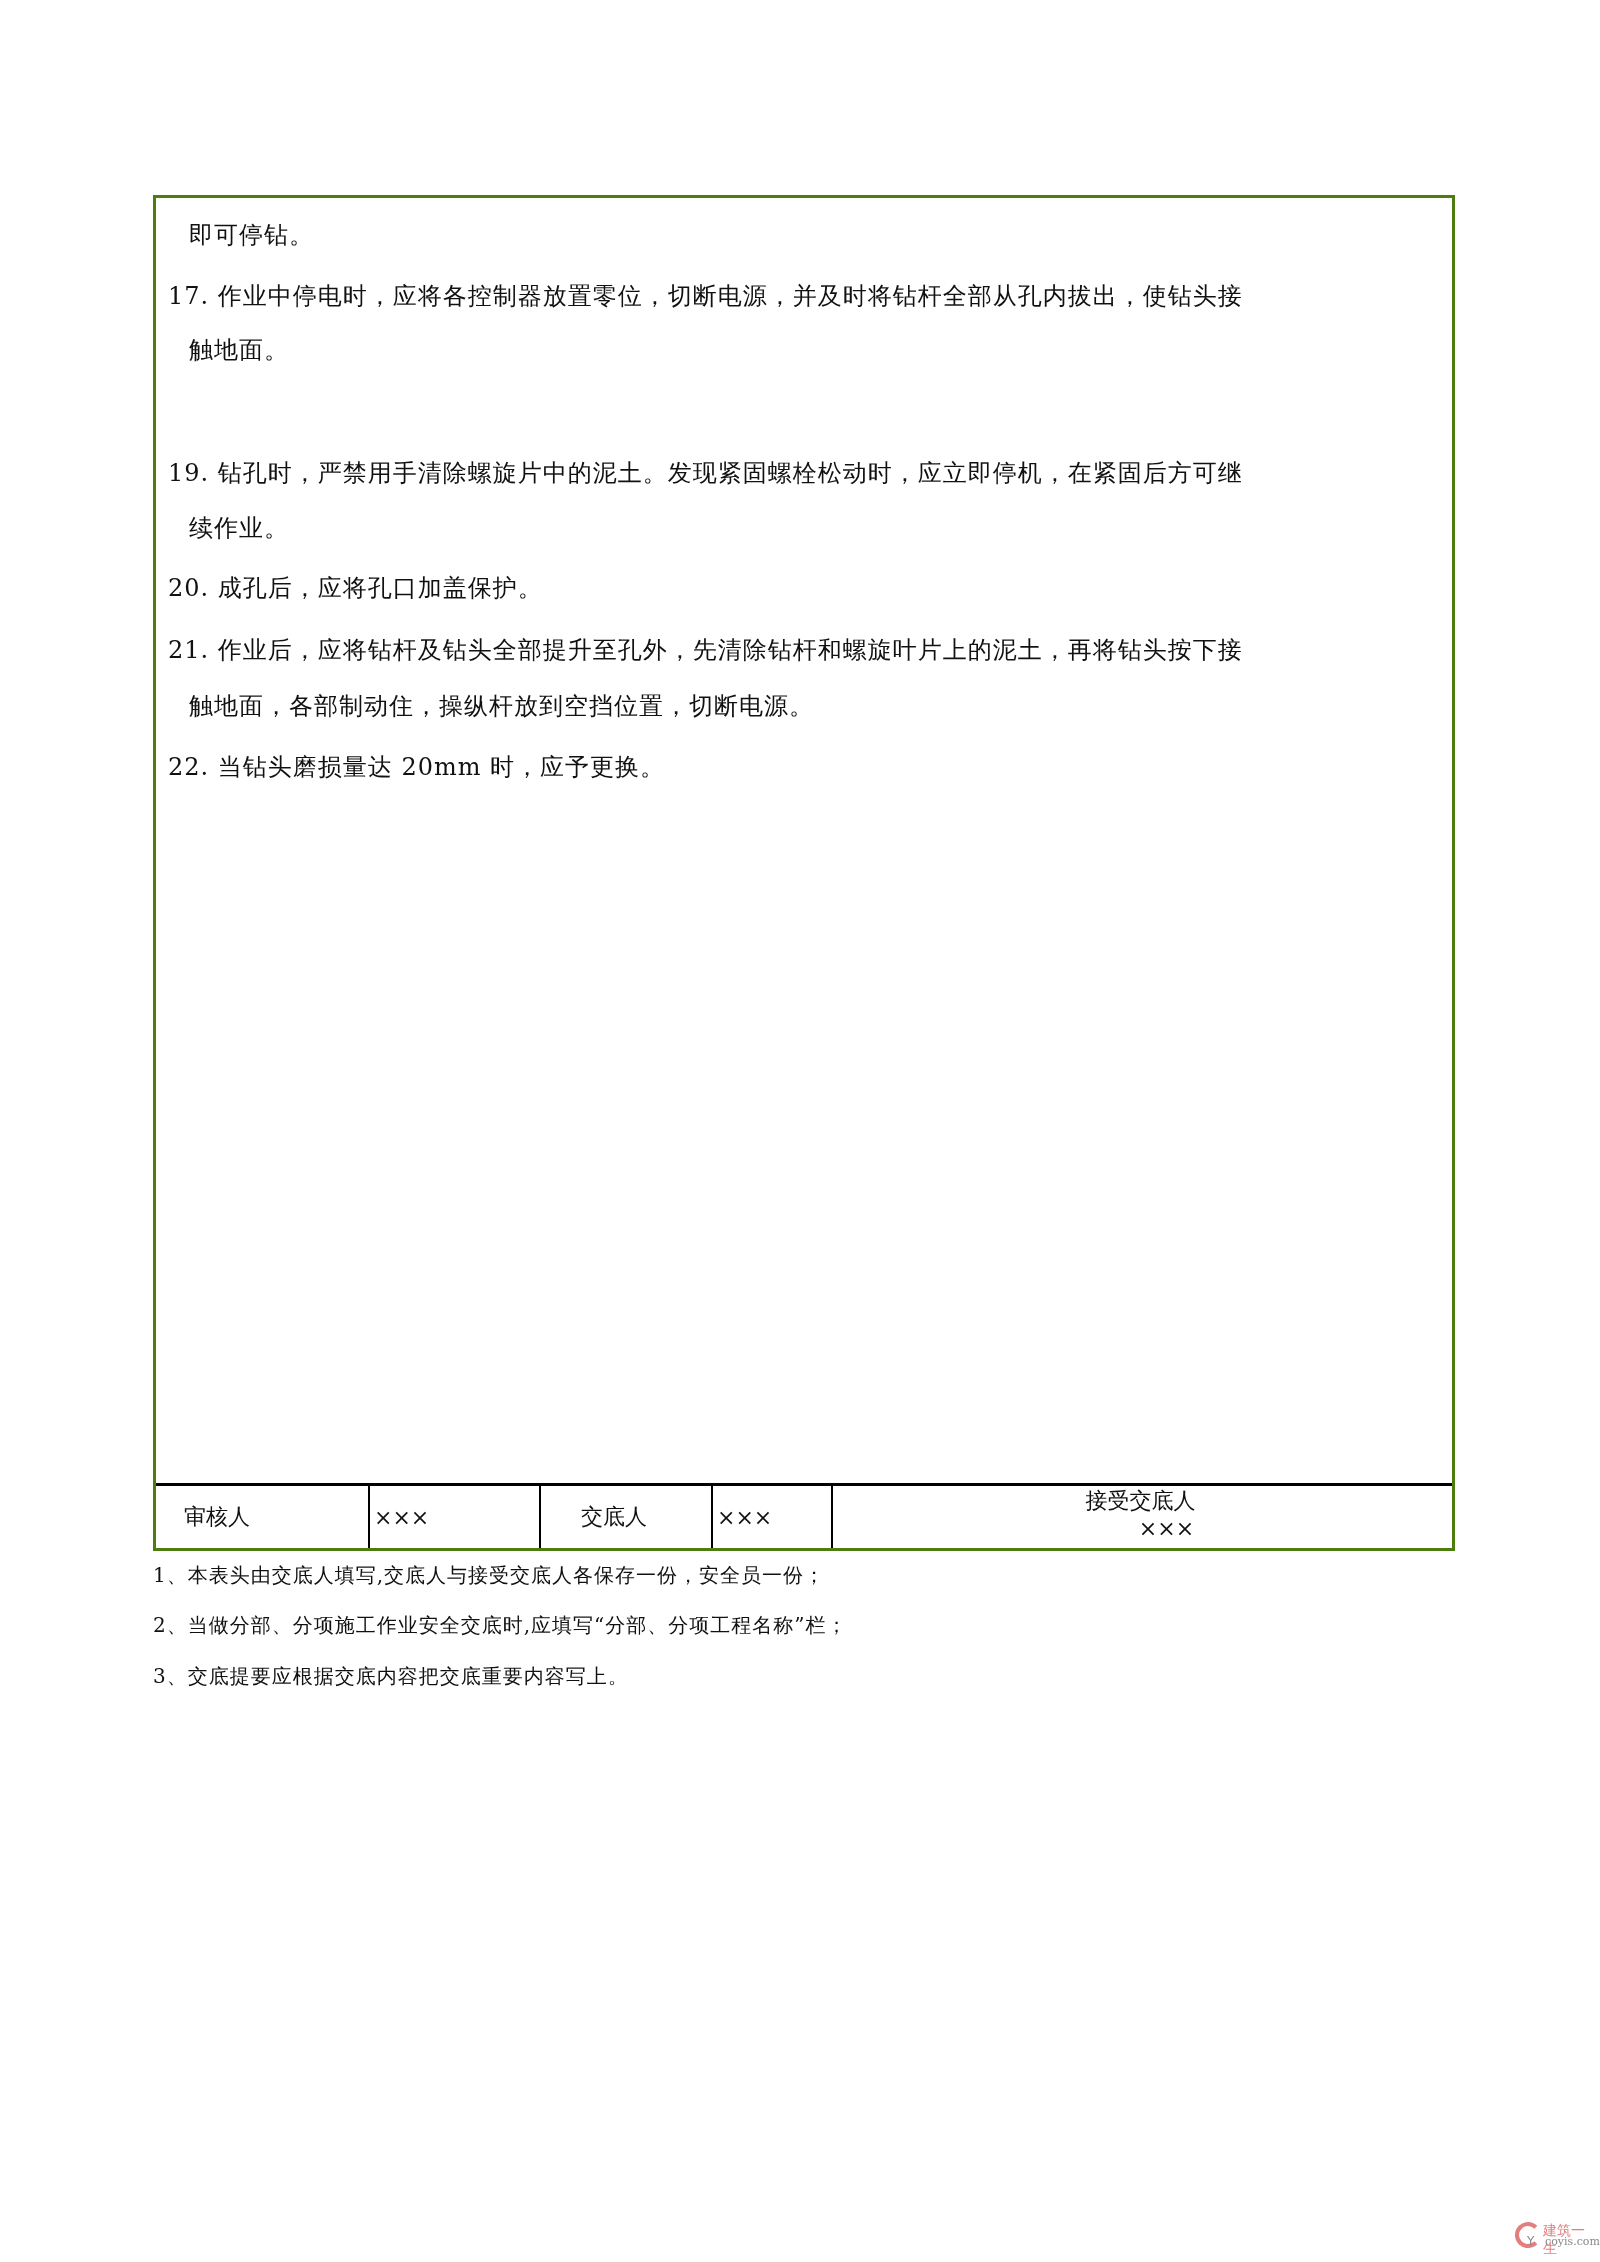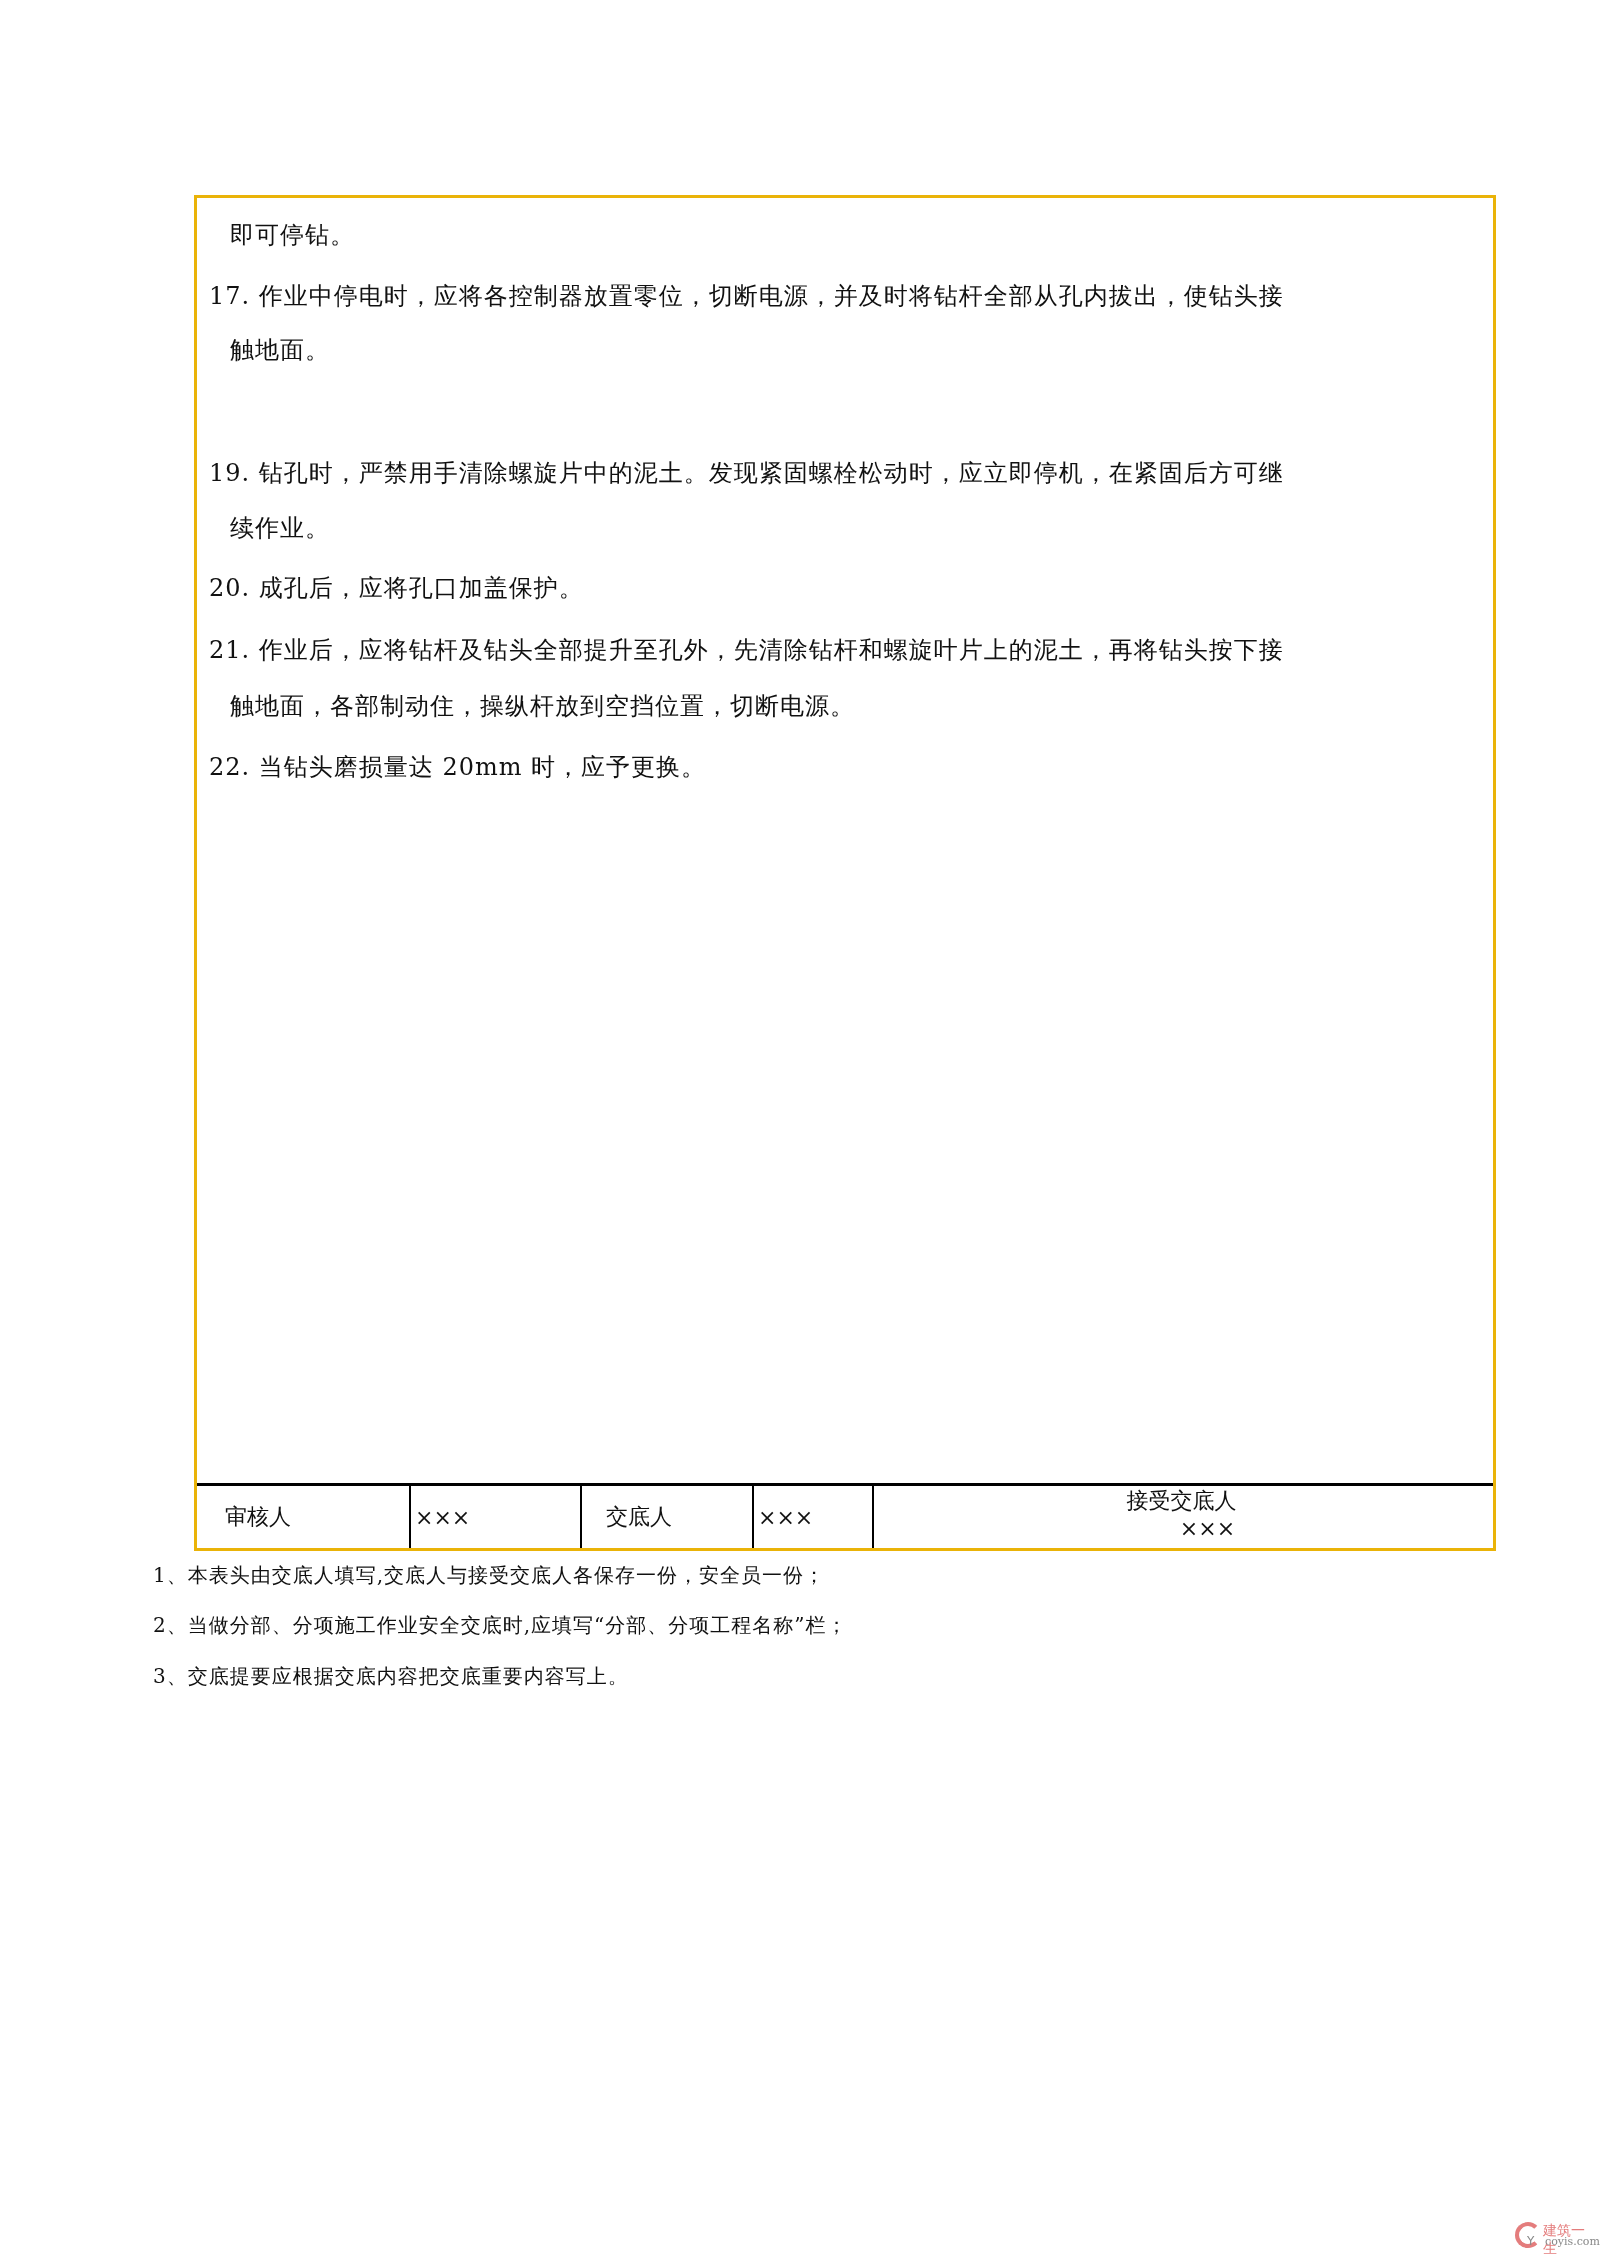--- a/index.html
+++ b/index.html
@@ -1,20 +1,20 @@
 <!DOCTYPE html>
 <html><head>
 <meta charset="utf-8">
 <style>
   html, body { margin:0; padding:0; background:#ffffff; }
   body { width:1600px; height:2262px; position:relative; overflow:hidden;
          font-family:"DejaVu Serif","Liberation Serif",serif; color:#111; }
   .page { position:absolute; left:0; top:0; width:1600px; height:2262px; }
   .frame { position:absolute; left:153px; top:195px; width:1296px; height:1350px;
-           border:3px solid #eab308; box-sizing:content-box;margin-left:41px; }
+           border:3px solid #4d7c0f; box-sizing:content-box; }
   .content { position:absolute; left:0; top:0; right:0; height:1283px; }
   .line { position:absolute; font-size:24px; line-height:30px; white-space:nowrap; letter-spacing:1px; }
   .sign-row { position:absolute; left:0; right:0; top:1285px; height:62px; border-top:3px solid #000; }
   .cell { position:absolute; top:0; height:62px; display:flex; align-items:center;
           font-size:22px; box-sizing:border-box; border-left:2px solid #000; white-space:nowrap; }
   .cell.first { border-left:none; }
   .notes .line { font-size:20px; }
   .wm { position:absolute; left:1515px; top:2222px; width:80px; height:30px; }
   .wm-c { position:absolute; left:0; top:0; width:18px; height:18px; border:4px solid #e47d7d;
           border-right-color:transparent; border-radius:50%; }
@@ -34,21 +34,21 @@
       <div class="line" style="left:12px;top:260px;">19. 钻孔时，严禁用手清除螺旋片中的泥土。发现紧固螺栓松动时，应立即停机，在紧固后方可继</div>
       <div class="line" style="left:33px;top:315px;">续作业。</div>
       <div class="line" style="left:12px;top:375px;text-align:right;">20. 成孔后，应将孔口加盖保护。</div>
       <div class="line" style="left:12px;top:437px;">21. 作业后，应将钻杆及钻头全部提升至孔外，先清除钻杆和螺旋叶片上的泥土，再将钻头按下接</div>
       <div class="line" style="left:33px;top:493px;">触地面，各部制动住，操纵杆放到空挡位置，切断电源。</div>
       <div class="line" style="left:12px;top:554px;">22. 当钻头磨损量达 20mm 时，应予更换。</div>
     </div>
     <div class="sign-row">
       <div class="cell first" style="left:0;width:212px;padding-left:28px;">审核人</div>
       <div class="cell" style="left:212px;width:171px;padding-left:4px;">×××</div>
-      <div class="cell" style="left:383px;width:204px;padding-left:24px;">交底人</div>
+      <div class="cell" style="left:383px;width:204px;padding-left:40px;">交底人</div>
       <div class="cell" style="left:555px;width:148px;padding-left:4px;">×××</div>
       <div class="cell" style="left:675px;width:593px;padding-left:24px;flex-direction:column;">
         <span>接受交底人</span>
         <span style="margin-left:52px;">×××</span>
       </div>
     </div>
   </div>
 
   <div class="notes">
     <div class="line" style="left:153px;top:1560px;">1、本表头由交底人填写,交底人与接受交底人各保存一份，安全员一份；</div>

